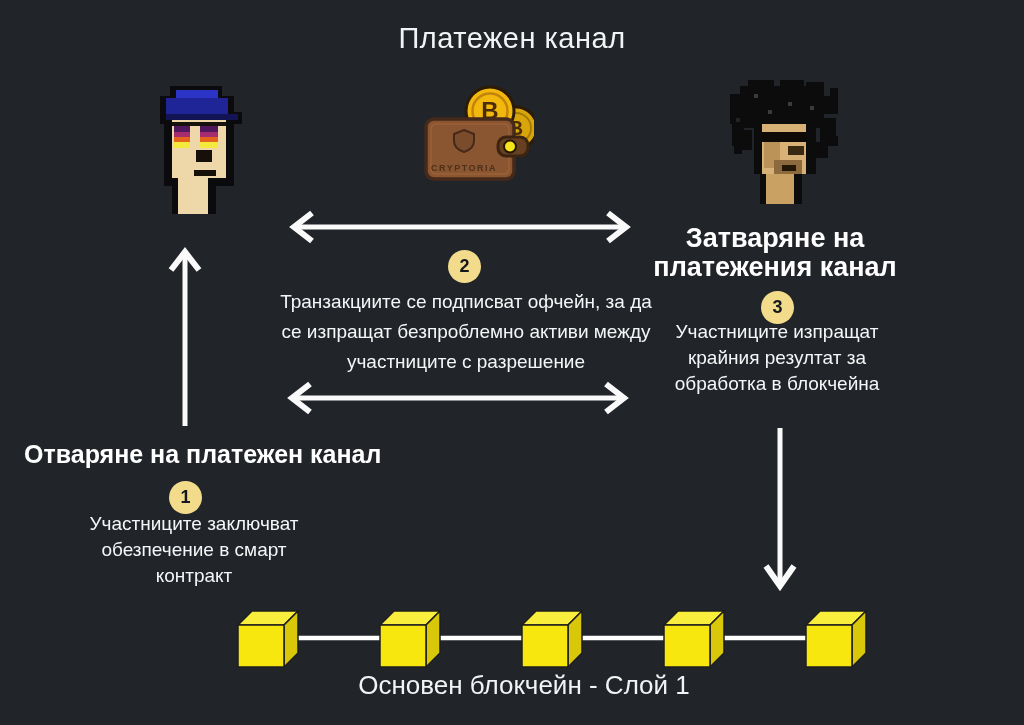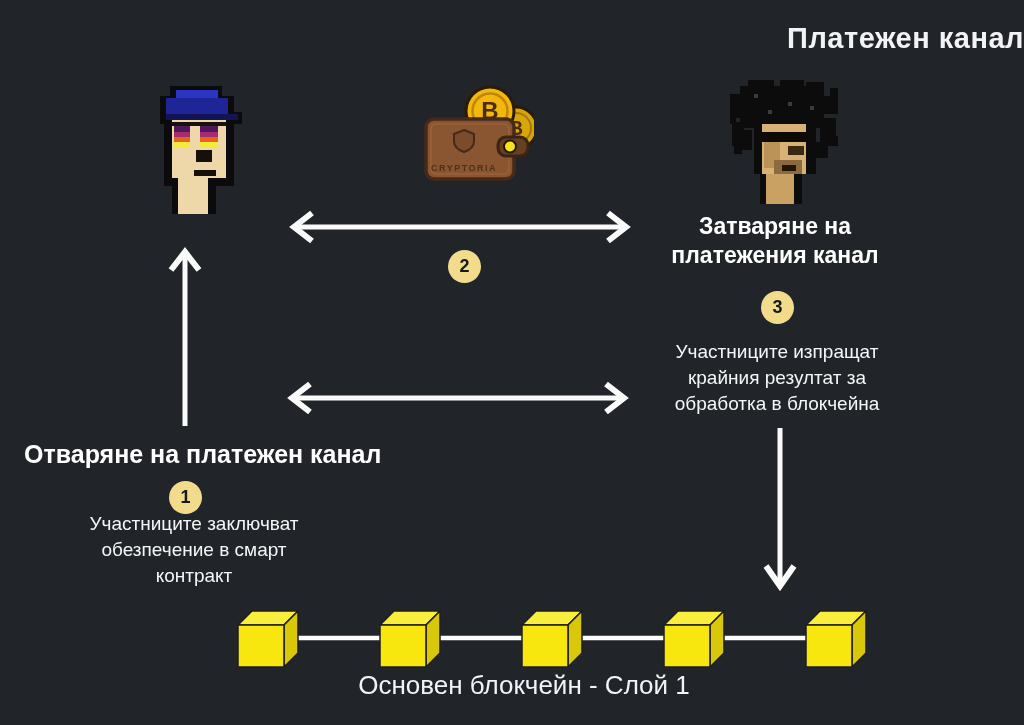--- a/index.html
+++ b/index.html
@@ -3,21 +3,21 @@
 <meta charset="utf-8">
 <style>
   html,body{margin:0;padding:0;background:#16181b;}
   #canvas{
     position:relative;width:1024px;height:725px;margin:0 auto;
     background:#212529;overflow:hidden;
     font-family:"Liberation Sans","DejaVu Sans",sans-serif;
     color:#f2f3f5;
   }
   .abs{position:absolute;}
-  .title{top:22px;left:0;width:100%;text-align:right;font-size:29px;font-weight:700;letter-spacing:.5px;}
+  .title{top:22px;left:0;width:100%;text-align:center;font-size:29px;font-weight:400;letter-spacing:.5px;}
   .badge{
     width:33px;height:33px;border-radius:50%;background:#f2dc8c;color:#15181c;
     display:flex;align-items:center;justify-content:center;font-size:18px;font-weight:700;
   }
   .note{font-size:19px;line-height:26px;text-align:center;color:#f5f6f7;}
   .heading{font-weight:700;color:#ffffff;}
   .footer-label{top:670px;left:12px;width:1024px;text-align:center;font-size:26px;}
   svg{display:block;}
 </style>
 </head>
@@ -132,24 +132,25 @@
     <line x1="18" y1="10" x2="18" y2="180" stroke="#fafafa" stroke-width="5"></line>
     <polyline points="4,24 18,6 32,24" fill="none" stroke="#fafafa" stroke-width="6"></polyline>
   </svg>
 
   <svg class="abs" style="left:762px;top:426px;" width="36" height="166" viewBox="0 0 36 166">
     <line x1="18" y1="2" x2="18" y2="156" stroke="#fafafa" stroke-width="5"></line>
     <polyline points="4,140 18,160 32,140" fill="none" stroke="#fafafa" stroke-width="6"></polyline>
   </svg>
 
   <div class="abs badge" style="left:448px;top:250px;">2</div>
+  <div class="abs note" style="left:276px;top:287px;width:380px;line-height:30px;">Транзакциите се подписват офчейн, за да се изпращат безпроблемно активи между участниците с разрешение</div>
 
-  <div class="abs heading" style="left:653px;top:212px;width:244px;text-align:center;font-size:23px;line-height:29px;">Затваряне на платежения канал</div>
+  <div class="abs heading" style="left:653px;top:224px;width:244px;text-align:center;font-size:27px;line-height:29px;">Затваряне на платежения канал</div>
   <div class="abs badge" style="left:761px;top:291px;">3</div>
-  <div class="abs note" style="left:655px;top:339px;width:244px;">Участниците изпращат крайния резултат за обработка в блокчейна</div>
+  <div class="abs note" style="left:655px;top:319px;width:244px;">Участниците изпращат крайния резултат за обработка в блокчейна</div>
 
   <div class="abs heading" style="left:24px;top:440px;width:420px;font-size:25px;">Отваряне на платежен канал</div>
   <div class="abs badge" style="left:169px;top:481px;">1</div>
   <div class="abs note" style="left:72px;top:511px;width:244px;">Участниците заключват обезпечение в смарт контракт</div>
 
   <svg class="abs" style="left:225px;top:598px;" width="660" height="76" viewBox="0 0 660 76">
     <line x1="30" y1="40" x2="630" y2="40" stroke="#ffffff" stroke-width="4.5"></line>
     <g stroke="#1e1e1e" stroke-width="1.5" stroke-linejoin="round">
       <g>
         <polygon points="13,27 27,13 73,13 59,27" fill="#f9ee3c"></polygon>

